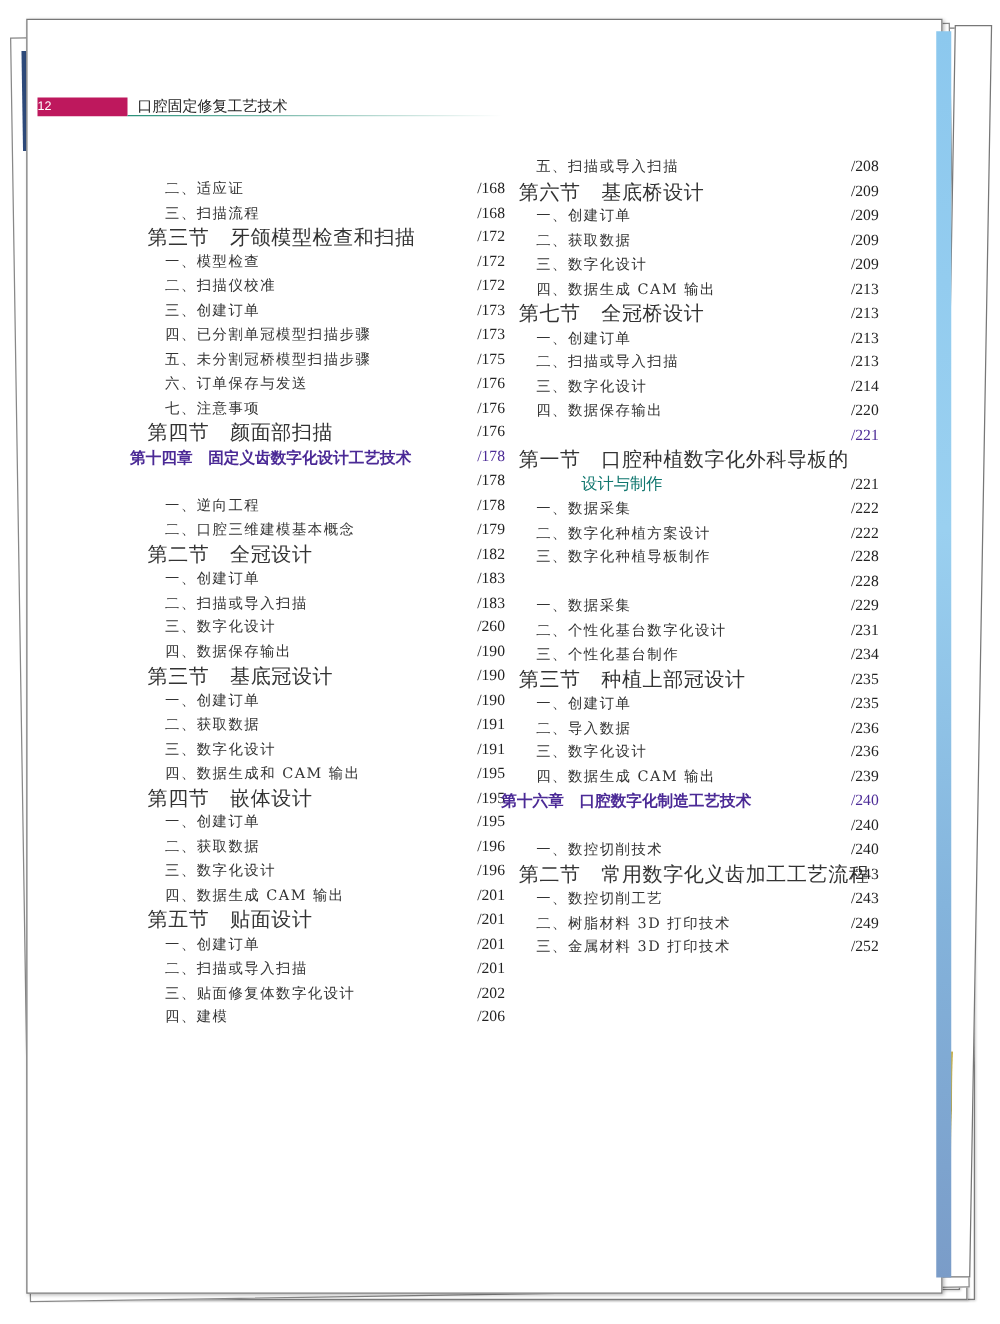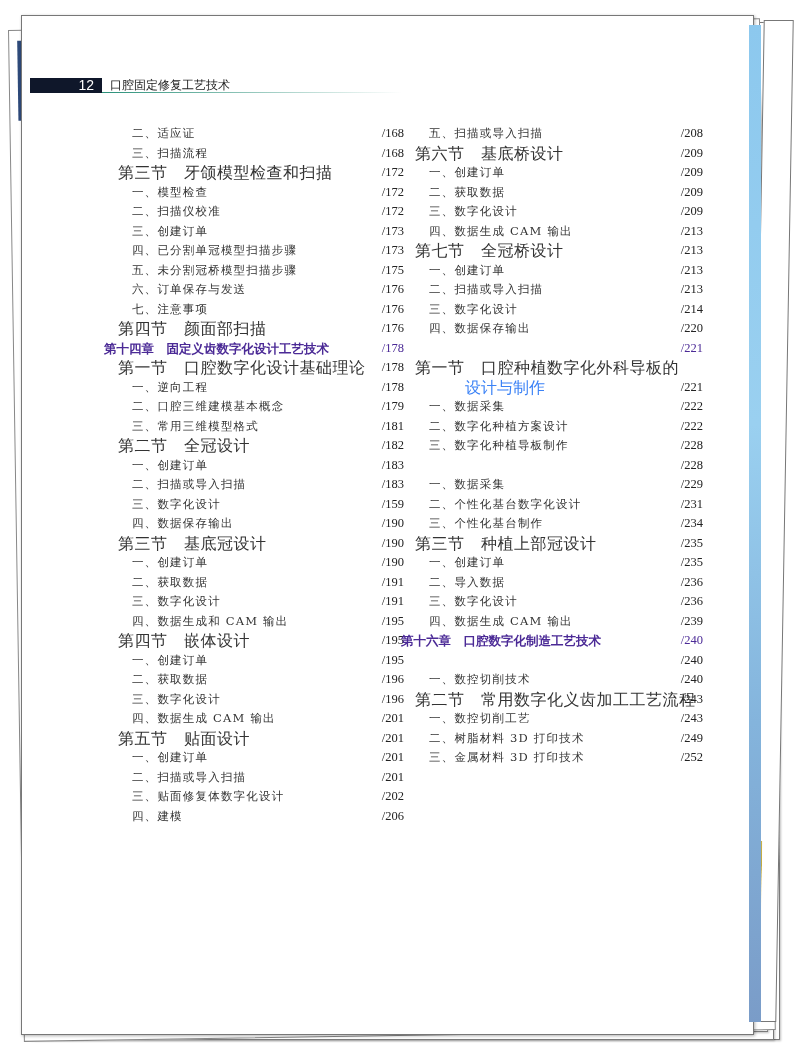--- a/index.html
+++ b/index.html
@@ -14,36 +14,36 @@
   .tilted .edge { position:absolute; left:8px; top:10px; width:4px; height:80px; background:#2e4a7a; }
   .right-page { position:absolute; left:755px; top:20px; width:28px; height:1000px; background:#fff;
                 border:1px solid #777; transform:skewX(-1deg); }
   .right-page .olive { position:absolute; left:6px; top:820px; width:6px; height:160px;
                        background:linear-gradient(#c8b04a,#9a8010); clip-path:polygon(0 0,100% 0,100% 100%,60% 100%); }
   .page { position:absolute; left:21px; top:15px; width:731px; height:1018px; background:#fff;
           border:1px solid #777; box-shadow:1px 1px 3px rgba(0,0,0,0.3); }
   .blue-strip { position:absolute; left:727px; top:9px; width:12px; height:997px;
                 background:linear-gradient(#8cc8ee 0%, #9ad0f0 40%, #84b4dc 70%, #7a9cc8 100%); }
   .header { position:absolute; left:8px; top:62px; height:15px; display:flex; align-items:center; }
-  .pnum { width:72px; height:15px; background:#0f172a; color:#fff; font-family:"Liberation Sans", sans-serif;
-          font-size:14px; text-align:right; padding-right:8px; box-sizing:border-box; line-height:15px; }
+  .pnum { width:72px; height:15px; background:#be185d; color:#fff; font-family:"Liberation Sans", sans-serif;
+          font-size:10px; padding-right:8px; box-sizing:border-box; line-height:15px; }
   .btitle { font-family:"Liberation Sans", sans-serif; font-size:12px; color:#222; padding-left:8px; line-height:15px; }
   .hline { position:absolute; left:80px; top:76px; width:300px; height:1px;
            background:linear-gradient(90deg,#2a9079,rgba(42,144,121,0)); }
   .col { position:absolute; top:108px; }
-  .col.left { left:82px; width:300px; }
+  .col.left { left:82px; width:300px;margin-top:17px; }
   .col.right { left:379px; width:302px; }
   .row { height:19.5px; position:relative; font-size:12px; color:#222; line-height:19.5px; white-space:nowrap; }
   .row .t { position:absolute; }
   .row .p { position:absolute; right:0; font-family:"Liberation Serif", serif; font-size:12.5px; color:#222; }
   .row.item .t { left:28px; font-family:"DejaVu Serif", serif; font-size:11.5px; letter-spacing:1.2px; color:#333; }
   .row.section .t { left:14px; font-family:"DejaVu Sans", sans-serif; font-size:16px; color:#333; letter-spacing:0.5px; }
   .row.chapter .t { left:0; font-family:"DejaVu Sans", sans-serif; font-size:12.5px; font-weight:bold; color:#4b2a96; }
   .row.chapter .p { color:#4b2a96; }
-  .row.cont .t { left:64px; font-family:"DejaVu Sans", sans-serif; font-size:16px; color:#3b82f6; }
+  .row.cont .t { left:64px; font-family:"DejaVu Sans", sans-serif; font-size:13px; color:#0f766e; }
 </style>
 </head>
 <body>
 
 <div class="sheet back3"></div>
 <div class="sheet back2"></div>
 <div class="sheet back1"></div>
 <div class="tilted">
     <div class="edge"></div>
   </div>
@@ -102,50 +102,45 @@
       </div>
       <div class="row section">
         <span class="t">第四节　颜面部扫描</span>
         <span class="p">/176</span>
       </div>
       <div class="row chapter">
         <span class="t">第十四章　固定义齿数字化设计工艺技术</span>
         <span class="p">/178</span>
       </div>
       <div class="row section">
-        <span class="t">第一节　口腔数字化设计基础理论</span>
         <span class="p">/178</span>
       </div>
       <div class="row item">
         <span class="t">一、逆向工程</span>
         <span class="p">/178</span>
       </div>
       <div class="row item">
         <span class="t">二、口腔三维建模基本概念</span>
         <span class="p">/179</span>
       </div>
-      <div class="row item">
-        <span class="t">三、常用三维模型格式</span>
-        <span class="p">/181</span>
-      </div>
       <div class="row section">
         <span class="t">第二节　全冠设计</span>
         <span class="p">/182</span>
       </div>
       <div class="row item">
         <span class="t">一、创建订单</span>
         <span class="p">/183</span>
       </div>
       <div class="row item">
         <span class="t">二、扫描或导入扫描</span>
         <span class="p">/183</span>
       </div>
       <div class="row item">
         <span class="t">三、数字化设计</span>
-        <span class="p">/159</span>
+        <span class="p">/260</span>
       </div>
       <div class="row item">
         <span class="t">四、数据保存输出</span>
         <span class="p">/190</span>
       </div>
       <div class="row section">
         <span class="t">第三节　基底冠设计</span>
         <span class="p">/190</span>
       </div>
       <div class="row item">

